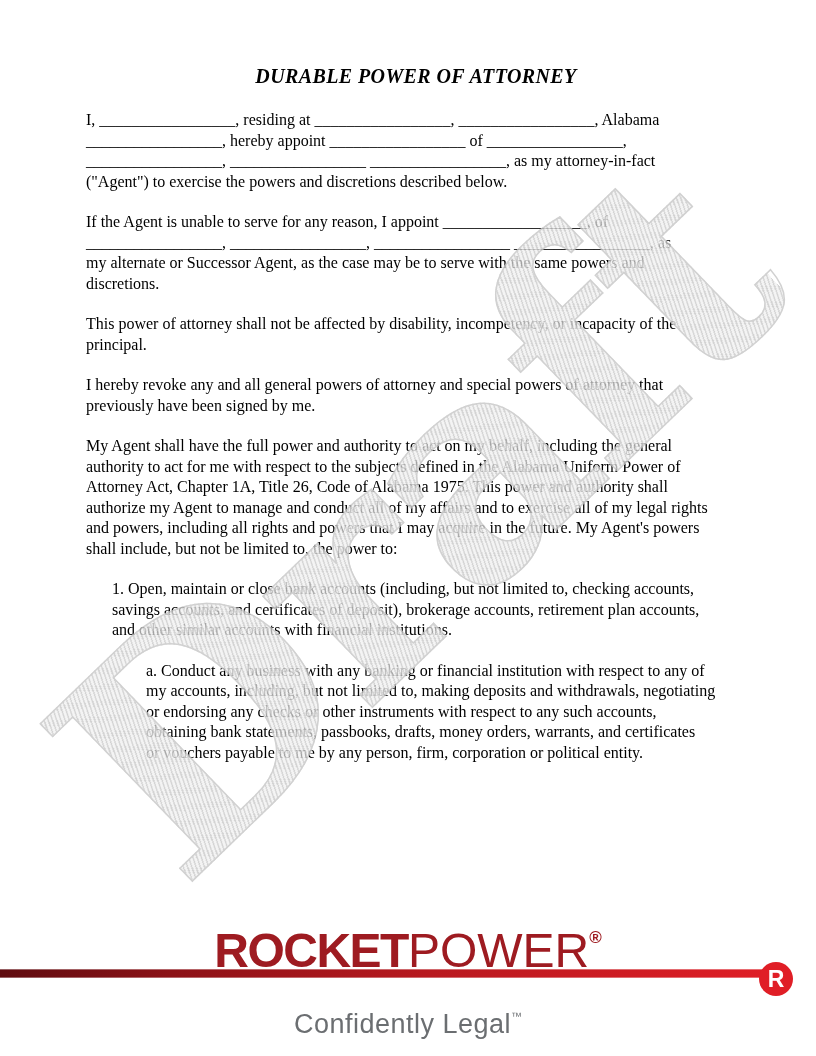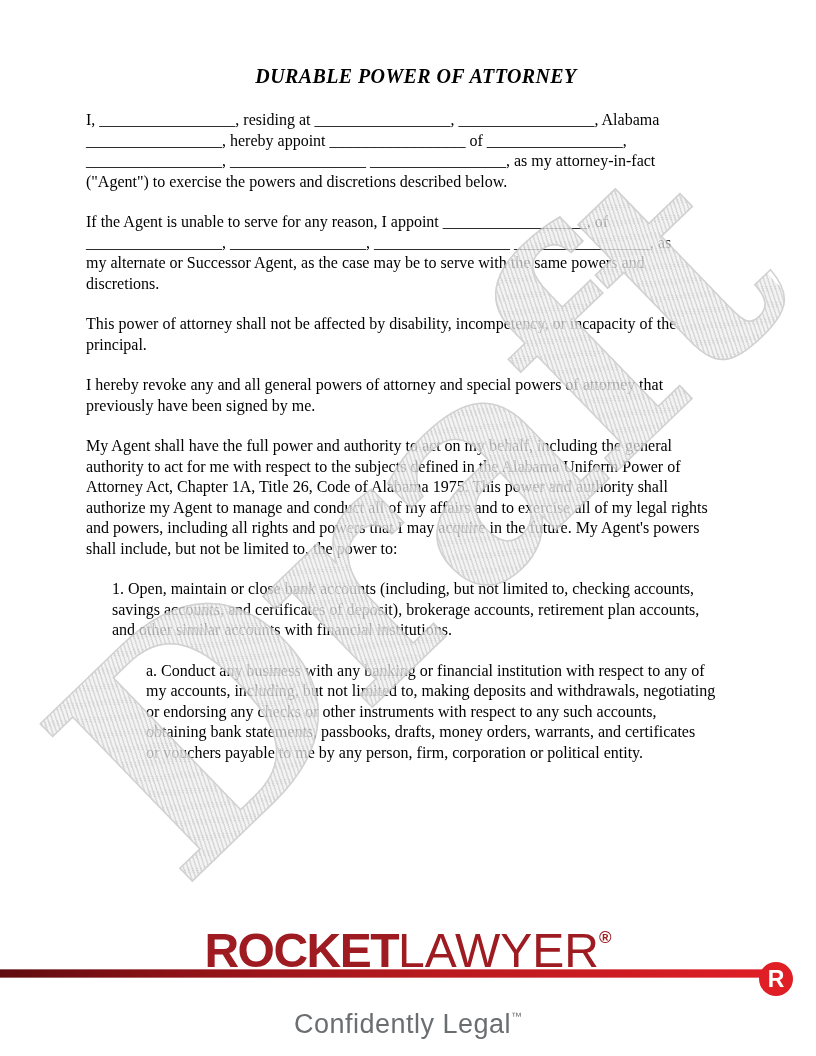--- a/index.html
+++ b/index.html
@@ -145,21 +145,21 @@
     <div class="para indent-2">a. Conduct any business with any banking or financial institution with respect to any of
 my accounts, including, but not limited to, making deposits and withdrawals, negotiating
 or endorsing any checks or other instruments with respect to any such accounts,
 obtaining bank statements, passbooks, drafts, money orders, warrants, and certificates
 or vouchers payable to me by any person, firm, corporation or political entity.</div>
   </div>
 
   <div class="watermark">Draft</div>
 
   <div class="logo-row">
-    <span class="logo-rocket">ROCKET</span><span class="logo-lawyer">LAWYER</span><span class="logo-reg">®</span>
+    <span class="logo-rocket">ROCKET</span><span class="logo-lawyer">POWER</span><span class="logo-reg">®</span>
   </div>
 
   <div class="brand-line"></div>
   <div class="brand-badge">
     <span>R</span>
   </div>
 
   <div class="tagline">
     <span>Confidently Legal</span><sup>™</sup>
   </div>

